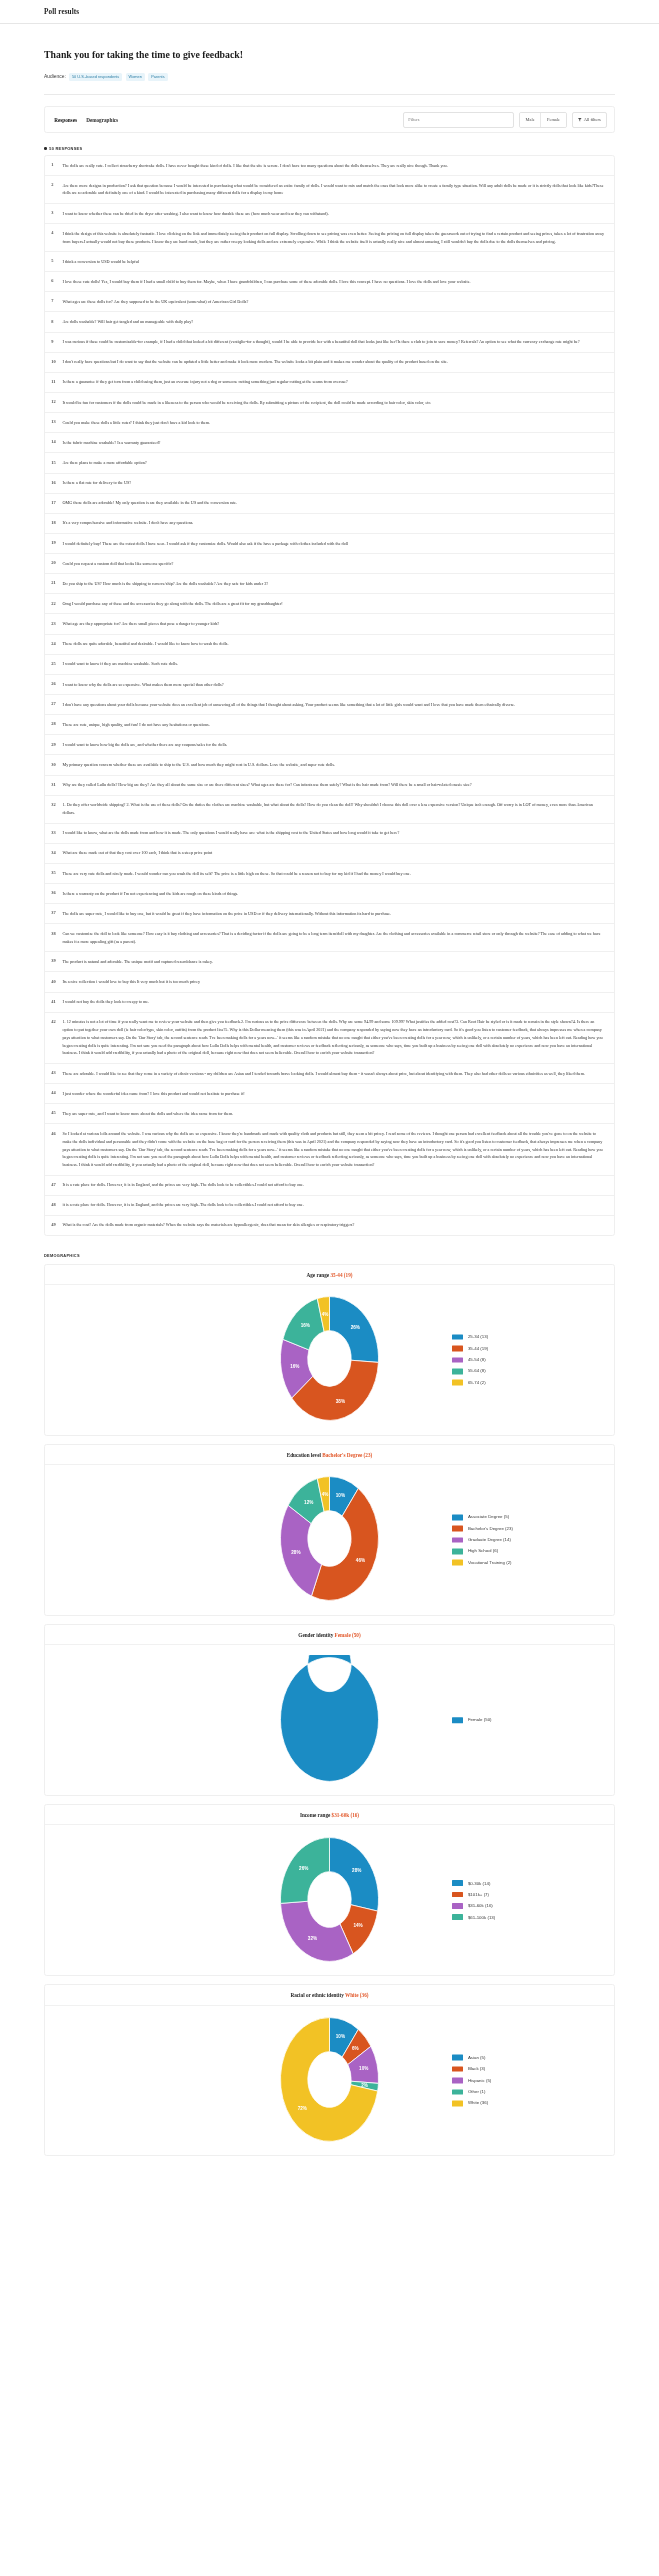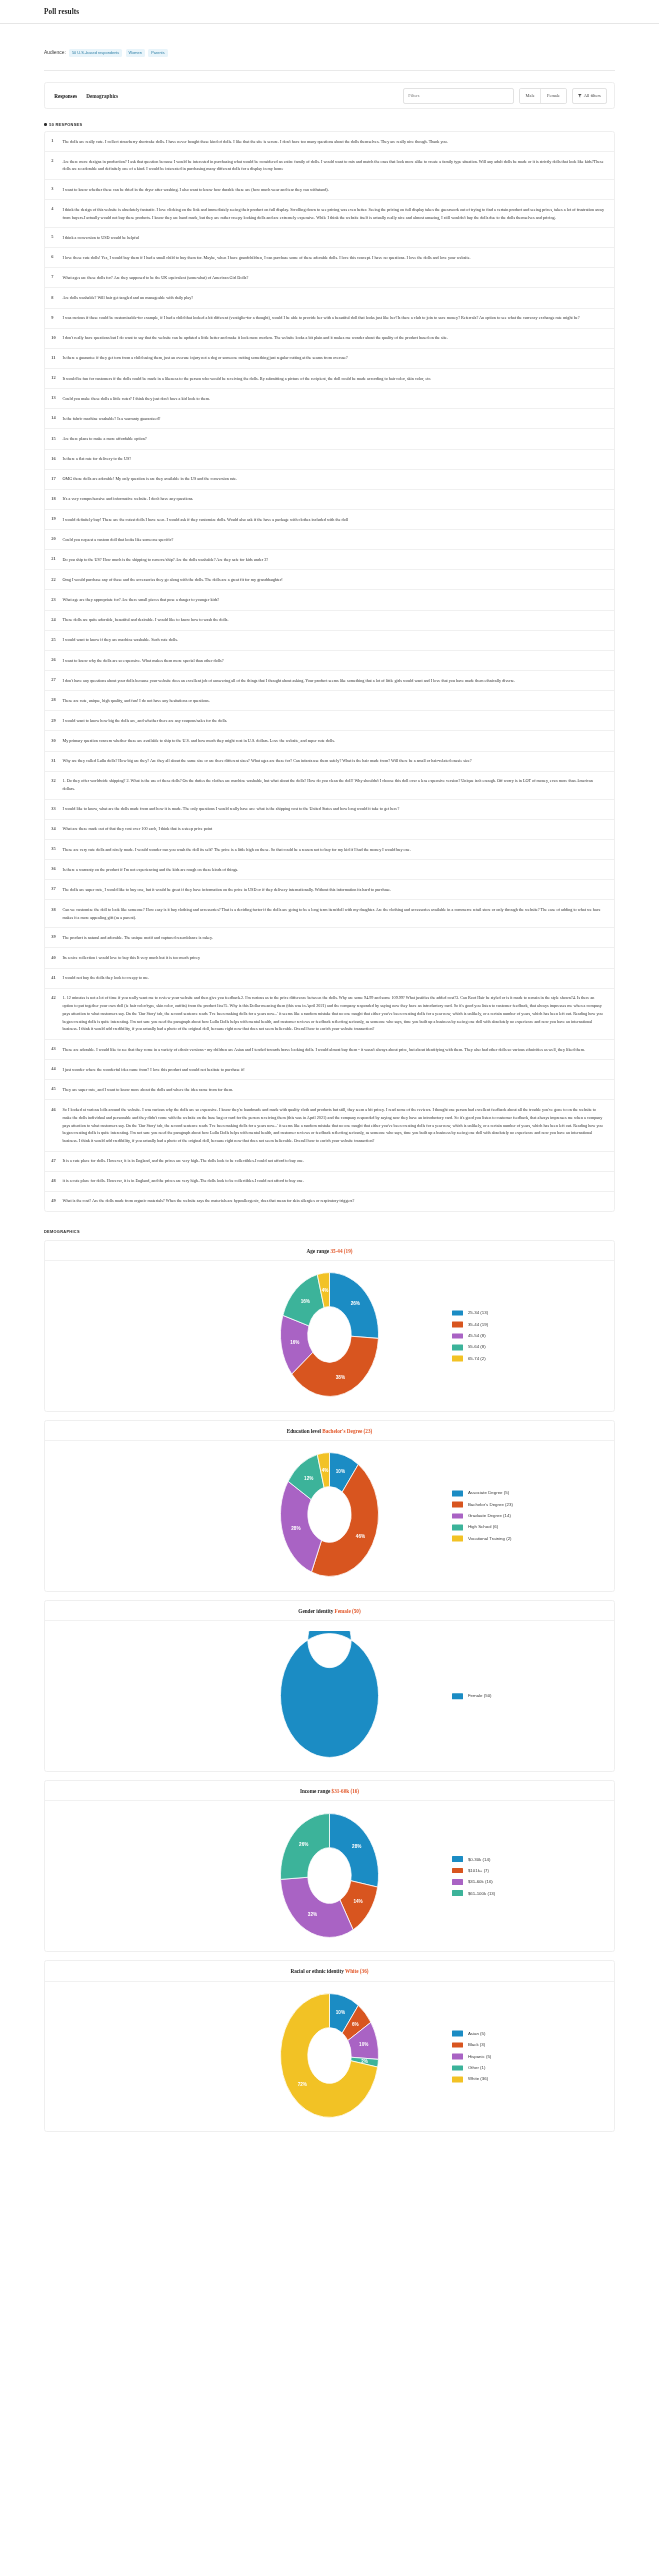--- a/index.html
+++ b/index.html
@@ -262,20 +262,21 @@
 </style>
 </head>
 <body>
 
 <div class="topbar">
   <span class="topbar-title">Poll results</span>
 </div>
 
 <div class="wrap">
   <div class="hero">
+    <p class="thanks">Thank you for taking the time to give feedback!</p>
     <div class="audience">
       <span class="audience-label">Audience:</span>
       <span class="tag">50 U.S.-based respondents</span>
       <span class="tag">Women</span>
       <span class="tag">Parents</span>
     </div>
   </div>
 
   <div class="divider"></div>
 

